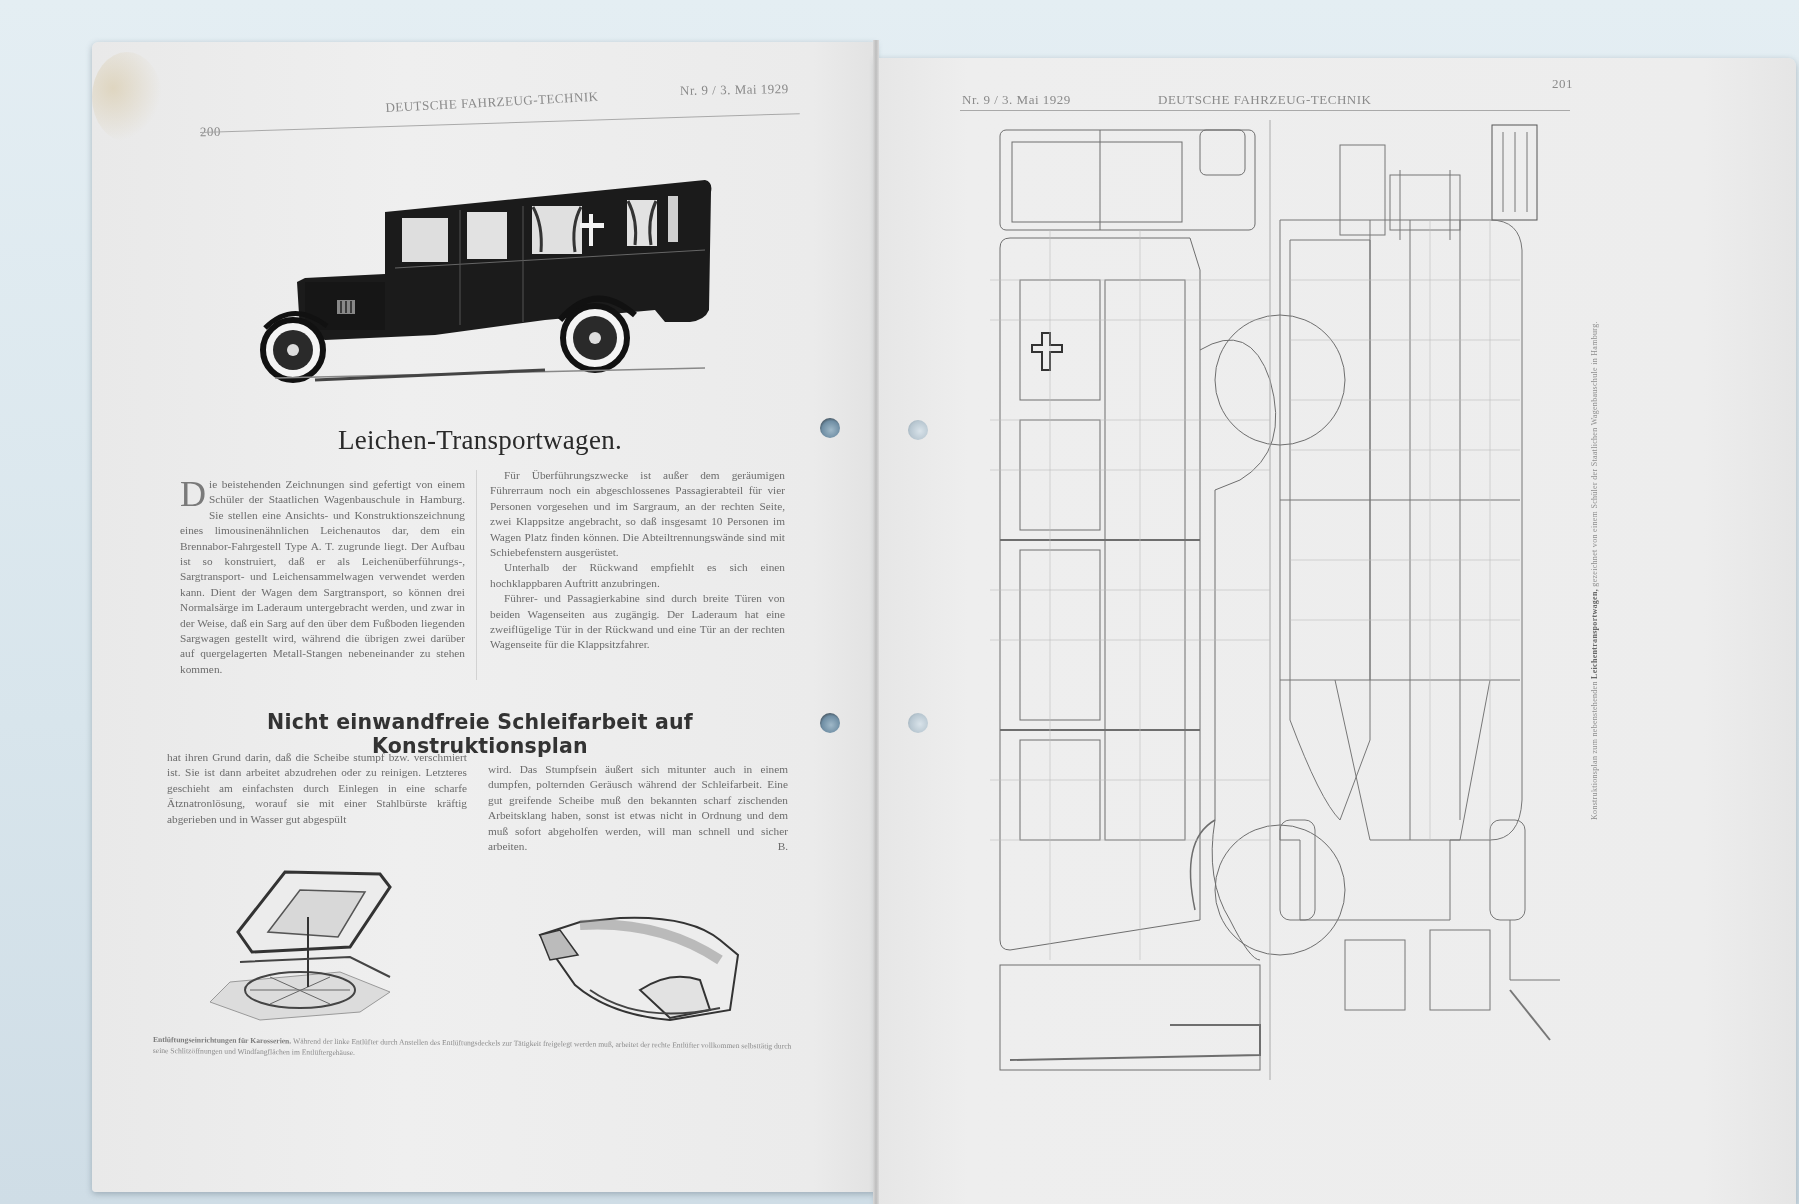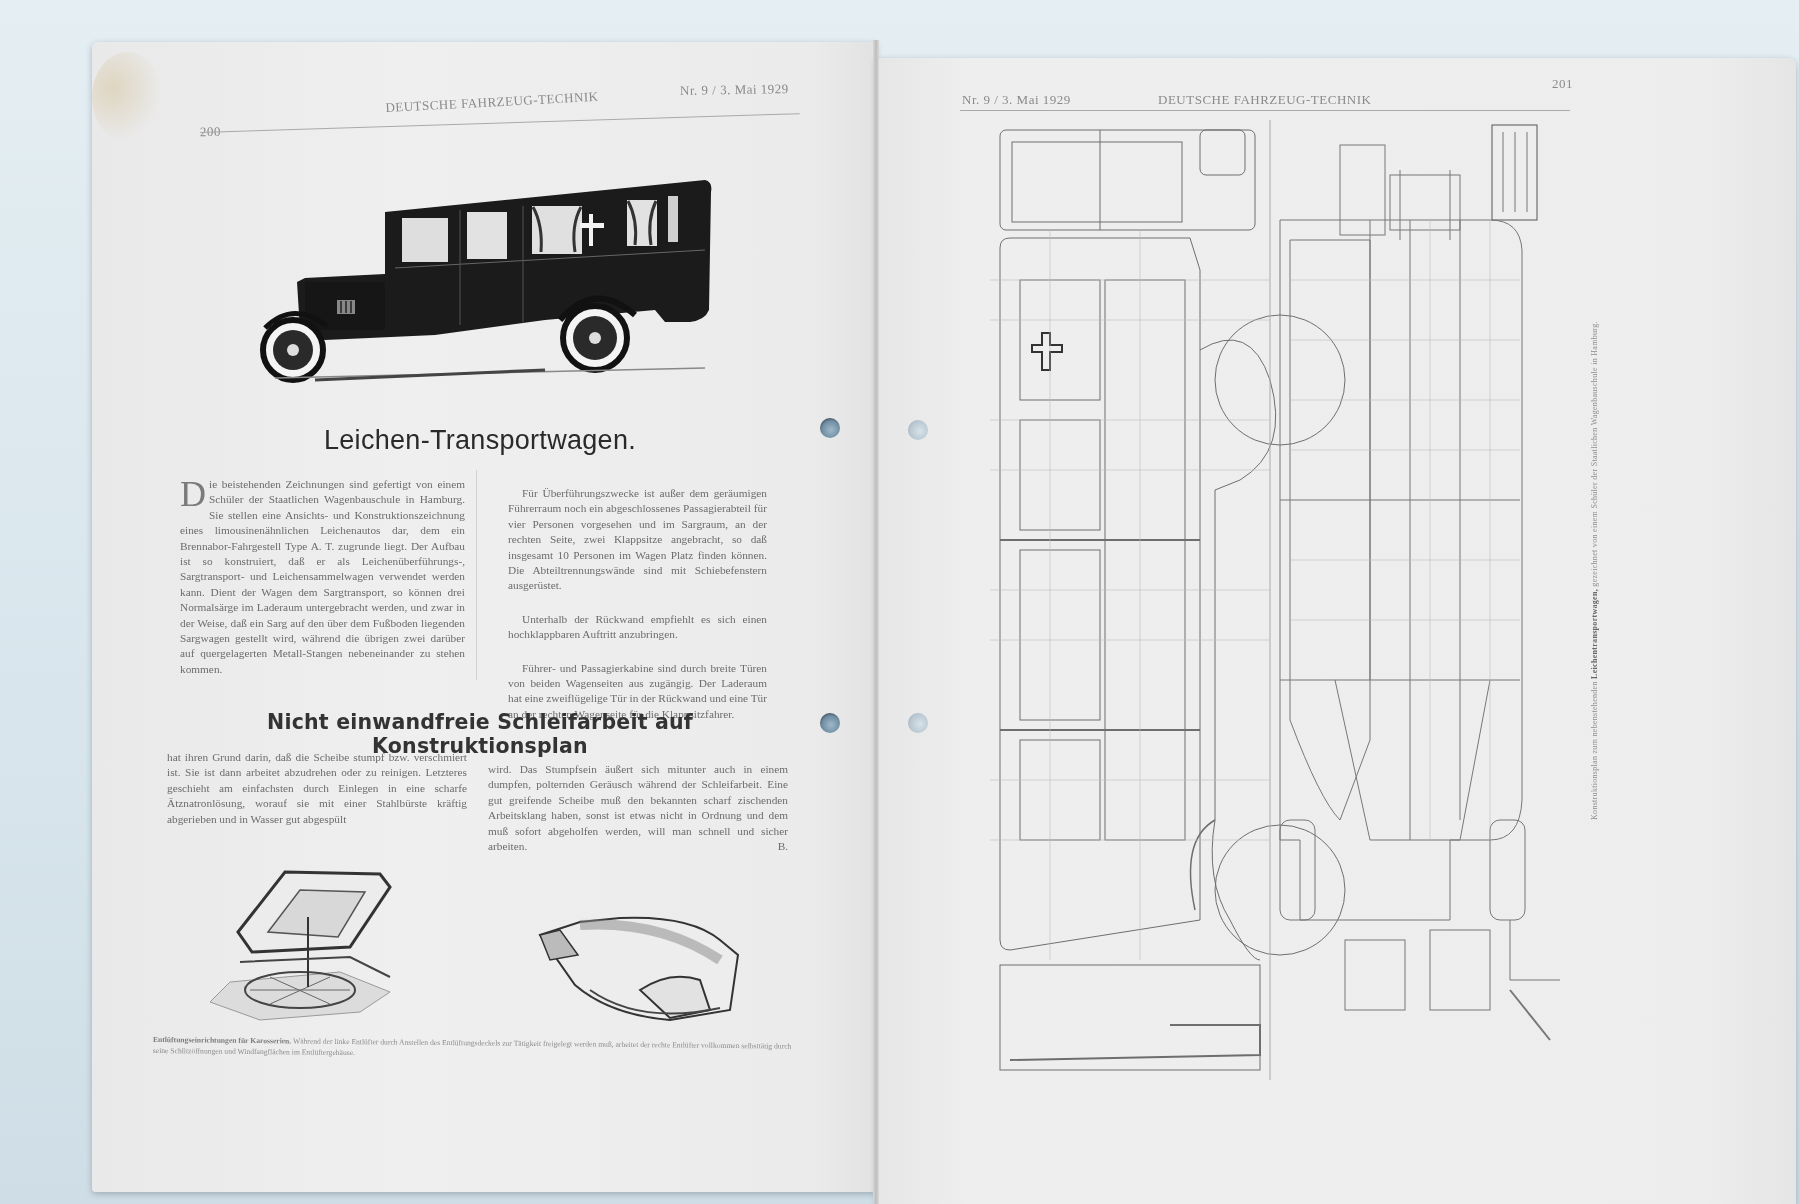--- a/index.html
+++ b/index.html
@@ -46,27 +46,27 @@
   .running-head {
     position: absolute; font-size: 13px; color: #8a8a8a; letter-spacing: 0.5px;
     white-space: nowrap;
   }
   .rule { position: absolute; height: 1px; background: #a9a9a9; }
 
   
   .hearse-illustration { position: absolute; left: 245px; top: 170px; width: 480px; height: 220px; }
   .article-title {
     position: absolute; left: 200px; top: 425px; width: 560px; text-align: center;
-    font-family: Liberation Sans, sans-serif; font-size: 27px; color: #2a2a2a; letter-spacing: 0.3px;
+    font-family: Liberation Serif, serif; font-size: 27px; color: #2a2a2a; letter-spacing: 0.3px;
   }
   .col {
     position: absolute; font-size: 11.3px; line-height: 15.4px; color: #6c6c6c;
     text-align: justify;
   }
-  .col p { text-indent: 0; margin: 18px; }
+  .col p { text-indent: 0; margin: 0; }
   .col p.indent { text-indent: 14px; }
   .dropcap {
     float: left; font-size: 36px; line-height: 30px; margin: 2px 3px 0 0; color: #7a7a7a;
   }
   .col-divider { position: absolute; width: 1px; background: #d2d2d2; }
   .section-title {
     position: absolute; left: 160px; top: 710px; width: 640px; text-align: center;
     font-family: "DejaVu Sans", sans-serif; font-size: 20.5px; font-weight: bold; color: #333;
     letter-spacing: 0.2px;
   }

